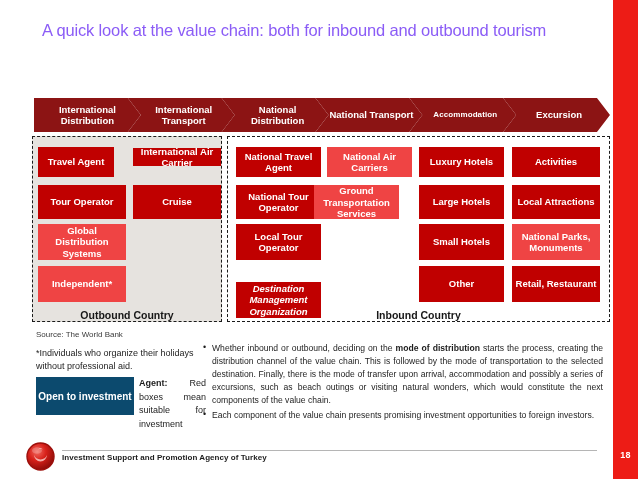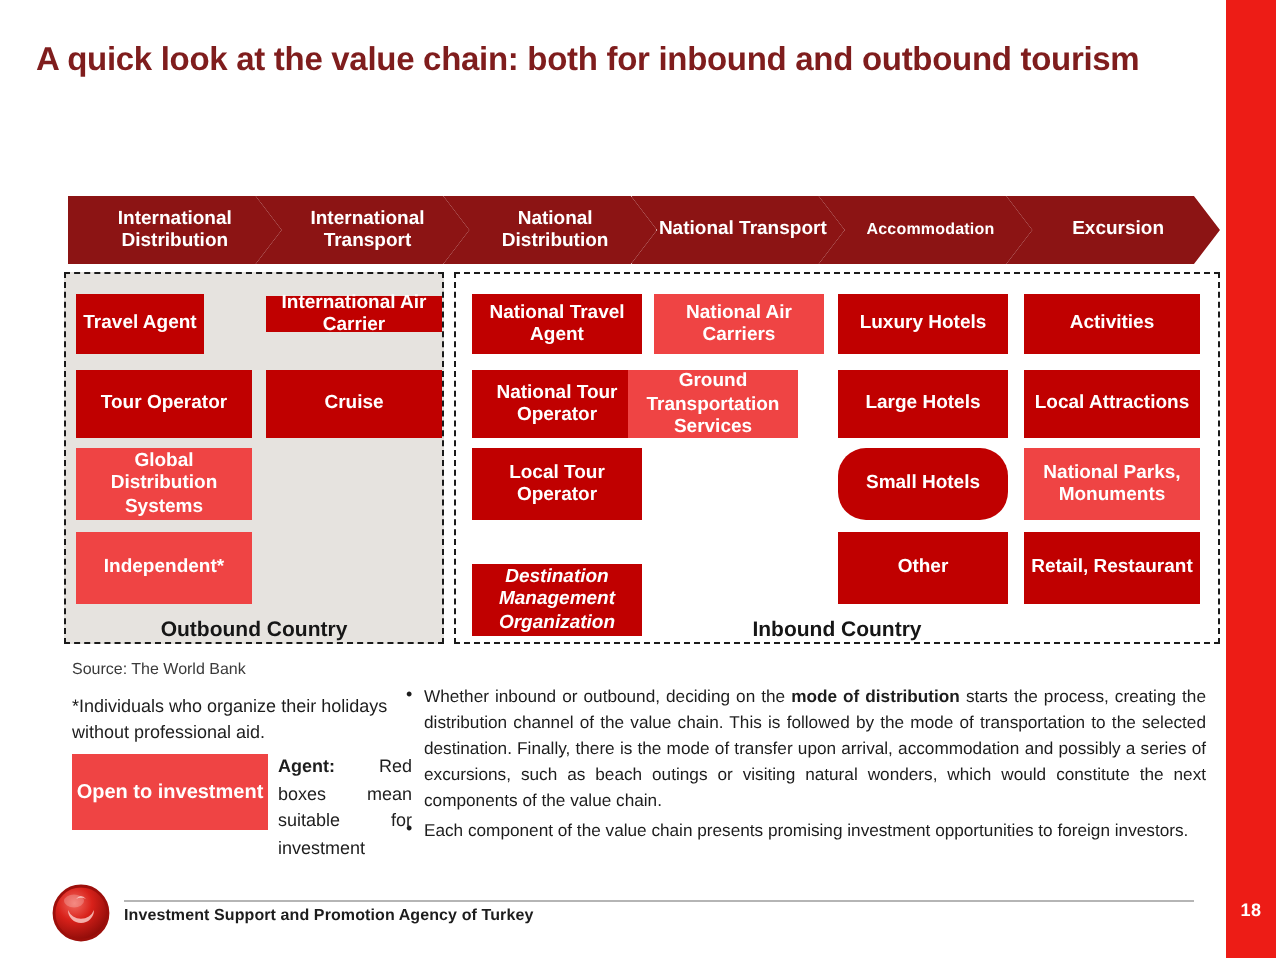--- a/index.html
+++ b/index.html
@@ -30,26 +30,26 @@
     text-align: center;
     color: #ffffff;
     font-size: 9px;
     font-weight: bold;
     letter-spacing: .3px;
   }
 
   
   .title {
     position: absolute;
-    left: 18px; top: 20px;
+    left: 42px; top: 20px;
     width: 560px;
     font-size: 16.5px;
-    font-weight: bold;
+    font-weight: normal;
     line-height: 1.32;
-    color: #7f1d1d;
+    color: #8b5cf6;
     letter-spacing: -0.15px;
   }
 
   
   .chevrons {
     position: absolute;
     left: 34px; top: 98px;
     width: 576px; height: 34px;
   }
   .chev {
@@ -127,21 +127,21 @@
     left: 36px; top: 347px;
     width: 168px;
     font-size: 9px;
     line-height: 1.42;
     color: #1d1d1d;
   }
   .invest-box {
     position: absolute;
     left: 36px; top: 377px;
     width: 98px; height: 38px;
-    background: #ef4444;
+    background: #0c4a6e;
     color: #ffffff;
     display: flex;
     align-items: center;
     justify-content: center;
     text-align: center;
     font-size: 10px;
     font-weight: bold;
     line-height: 1.3;
   }
   .note {
@@ -227,21 +227,21 @@
       </div>
       <div class="chev small-label" style="left: 375.333px; width: 106.833px;">
         <span>Accommodation</span>
       </div>
       <div class="chev" style="left: 469.167px; width: 106.833px;">
         <span>Excursion</span>
       </div>
     </div>
 
   <div id="node-layer">
-      <div class="node red" style="left: 38px; top: 147px; width: 64px; height: 30px;">
+      <div class="node red" style="left: 38px; top: 147px; width: 76px; height: 30px;">
         <span>Travel Agent</span>
       </div>
       <div class="node red" style="left: 38px; top: 185px; width: 88px; height: 34px;">
         <span>Tour Operator</span>
       </div>
       <div class="node gray" style="left: 38px; top: 224px; width: 88px; height: 36px;">
         <span>Global Distribution Systems</span>
       </div>
       <div class="node gray" style="left: 38px; top: 266px; width: 88px; height: 36px;">
         <span>Independent*</span>
@@ -269,21 +269,21 @@
       </div>
       <div class="node gray" style="left: 314px; top: 185px; width: 85px; height: 34px;">
         <span>Ground Transportation Services</span>
       </div>
       <div class="node red" style="left: 419px; top: 147px; width: 85px; height: 30px;">
         <span>Luxury Hotels</span>
       </div>
       <div class="node red" style="left: 419px; top: 185px; width: 85px; height: 34px;">
         <span>Large Hotels</span>
       </div>
-      <div class="node red" style="left: 419px; top: 224px; width: 85px; height: 36px; border-radius: 14px;">
+      <div class="node red" style="left: 419px; top: 224px; width: 85px; height: 36px;">
         <span>Small Hotels</span>
       </div>
       <div class="node red" style="left: 419px; top: 266px; width: 85px; height: 36px;">
         <span>Other</span>
       </div>
       <div class="node red" style="left: 512px; top: 147px; width: 88px; height: 30px;">
         <span>Activities</span>
       </div>
       <div class="node red" style="left: 512px; top: 185px; width: 88px; height: 34px;">
         <span>Local Attractions</span>

